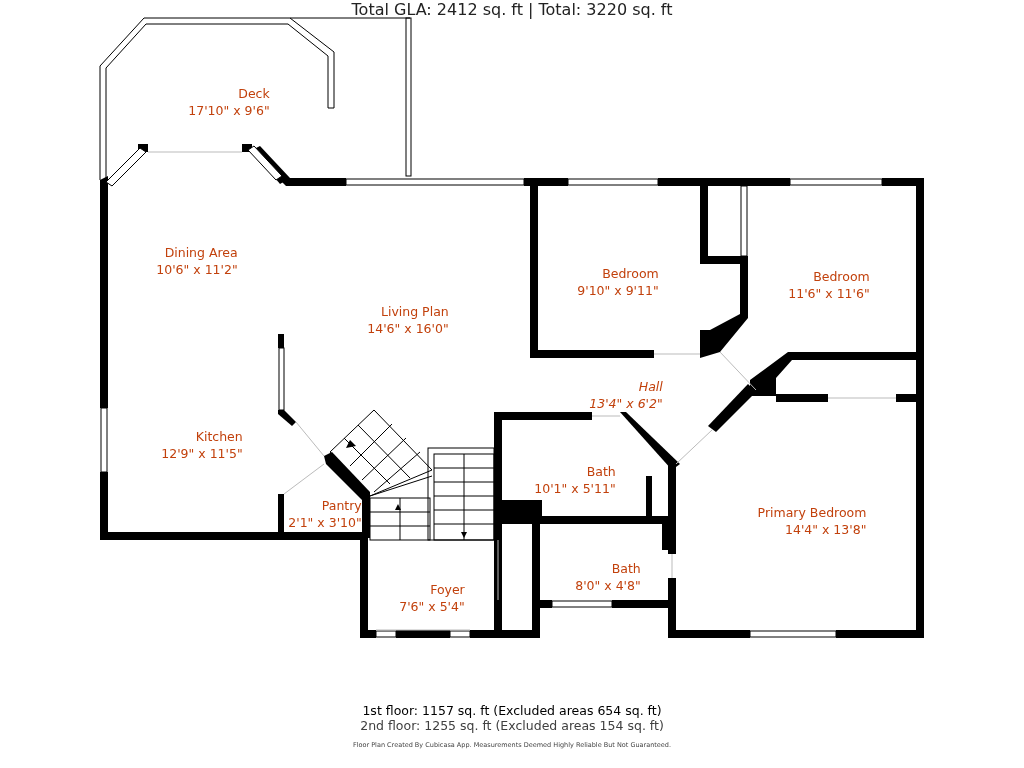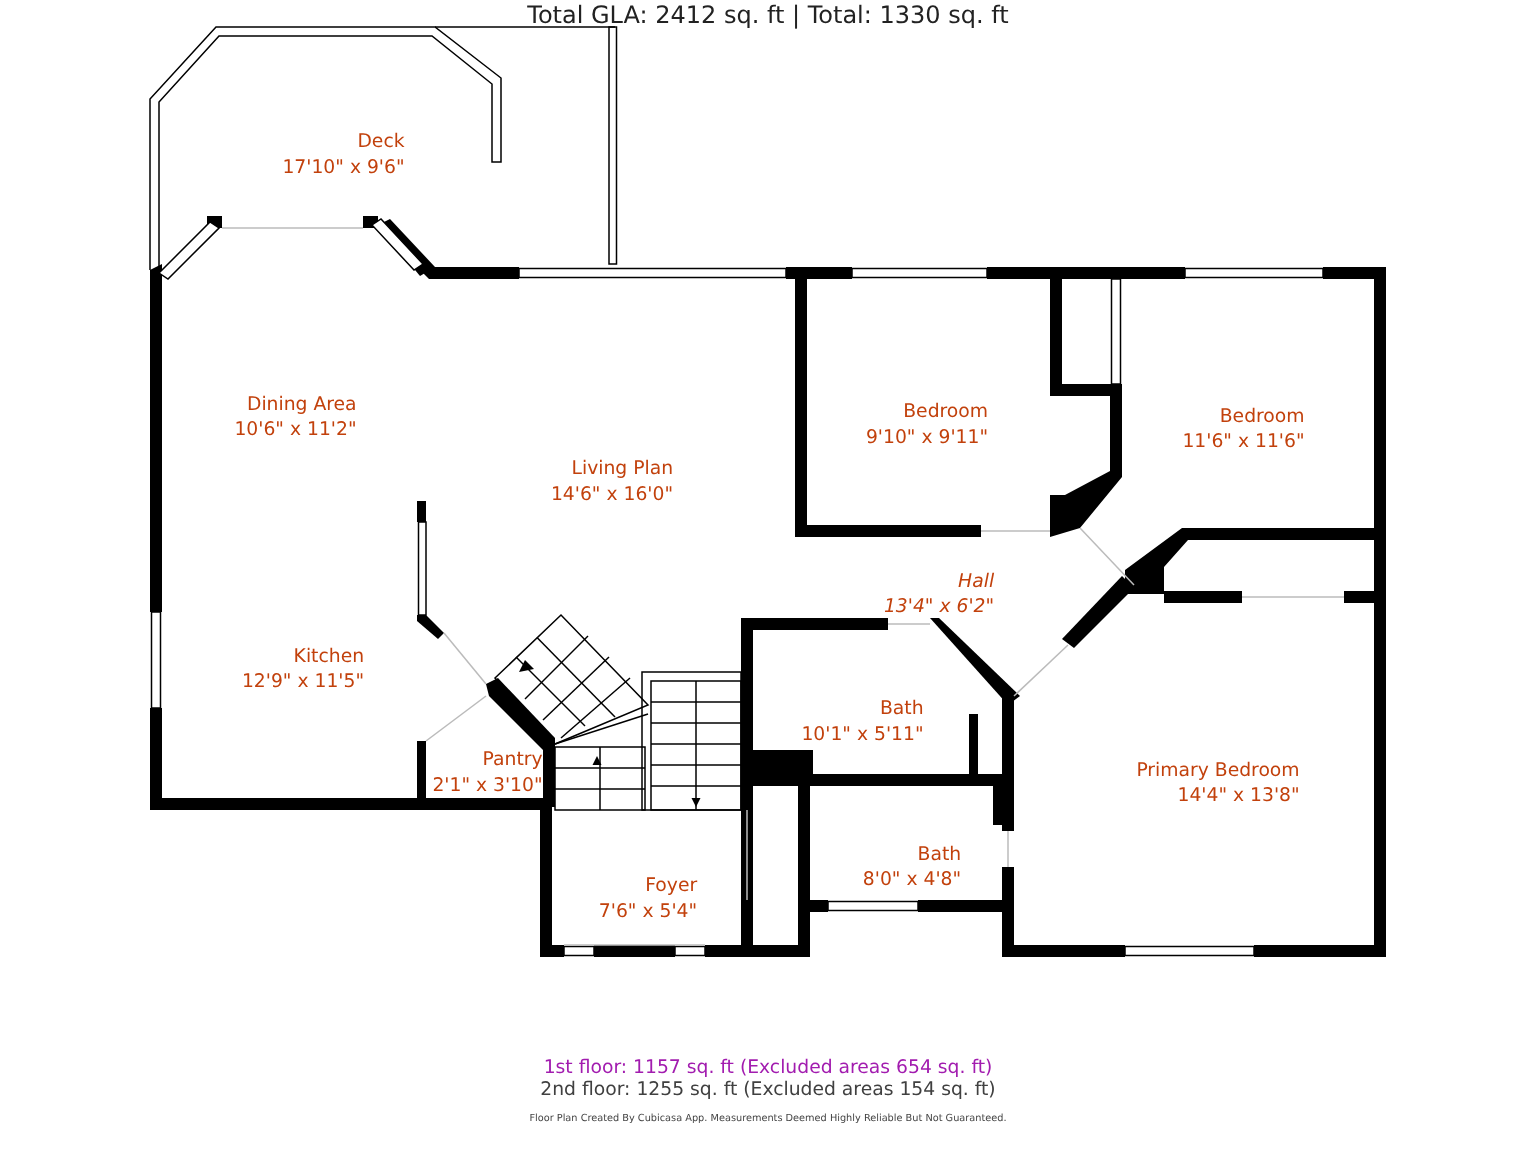--- a/index.html
+++ b/index.html
@@ -2,21 +2,21 @@
 <html><head>
 <meta charset="utf-8">
 <style>
   html, body { margin:0; padding:0; background:#ffffff; }
   body { width:1024px; height:768px; position:relative; overflow:hidden; font-family:"DejaVu Sans", sans-serif; color:#222; }
   #plan { position:absolute; left:0; top:0; width:1024px; height:768px; }
   .room-label { position:absolute; text-align:right; font-size:12.5px; line-height:17px; color:#c2410c; white-space:nowrap; transform:translateX(-50%); }
   .room-label .dims { display:block; }
   .room-label .name { display:block; }
   .footer { position:absolute; left:0; width:1024px; text-align:center; }
-  .f1 { top:703px; font-size:12.5px; color:#a21caf; }
+  .f1 { top:703px; font-size:12.5px; color:#000000; }
   .f2 { top:718px; font-size:12.5px; color:#404040; }
   .credit { top:741px; font-size:6.5px; color:#444; }
 </style>
 </head>
 <body>
 
 <svg id="plan" viewBox="0 0 1024 768" xmlns="http://www.w3.org/2000/svg">
 
   <g fill="none" stroke="#000" stroke-width="1">
     <polyline points="100,180 100,66 144,18 290,18 334,52 334,108 328,108 328,56 288,24 146,24 106,68 106,180"></polyline>
@@ -140,21 +140,21 @@
     <polygon points="350,440 356,446 346,448"></polygon>
     <polygon points="398,504 395,510 401,510"></polygon>
     <polygon points="464,538 461,532 467,532"></polygon>
   </g>
 </svg>
 
 <div class="room-label" style="left:229px; top:85px;">
   <span class="name">Deck</span>
   <span class="dims">17'10" x 9'6"</span>
 </div>
-<div class="room-label" style="left:197px; top:244px;margin-top:16px;">
+<div class="room-label" style="left:197px; top:244px;">
   <span class="name">Dining Area</span>
   <span class="dims">10'6" x 11'2"</span>
 </div>
 <div class="room-label" style="left:408px; top:303px;">
   <span class="name">Living Plan</span>
   <span class="dims">14'6" x 16'0"</span>
 </div>
 <div class="room-label" style="left:618px; top:265px;">
   <span class="name">Bedroom</span>
   <span class="dims">9'10" x 9'11"</span>
@@ -185,16 +185,16 @@
 </div>
 <div class="room-label" style="left:432px; top:581px;">
   <span class="name">Foyer</span>
   <span class="dims">7'6" x 5'4"</span>
 </div>
 <div class="room-label" style="left:608px; top:560px;">
   <span class="name">Bath</span>
   <span class="dims">8'0" x 4'8"</span>
 </div>
 
-<div class="footer total">Total GLA: 2412 sq. ft | Total: 1330 sq. ft</div>
+<div class="footer total">Total GLA: 2412 sq. ft | Total: 3220 sq. ft</div>
 <div class="footer f1">1st floor: 1157 sq. ft (Excluded areas 654 sq. ft)</div>
 <div class="footer f2">2nd floor: 1255 sq. ft (Excluded areas 154 sq. ft)</div>
 <div class="footer credit">Floor Plan Created By Cubicasa App. Measurements Deemed Highly Reliable But Not Guaranteed.</div>
 
 </body></html>

